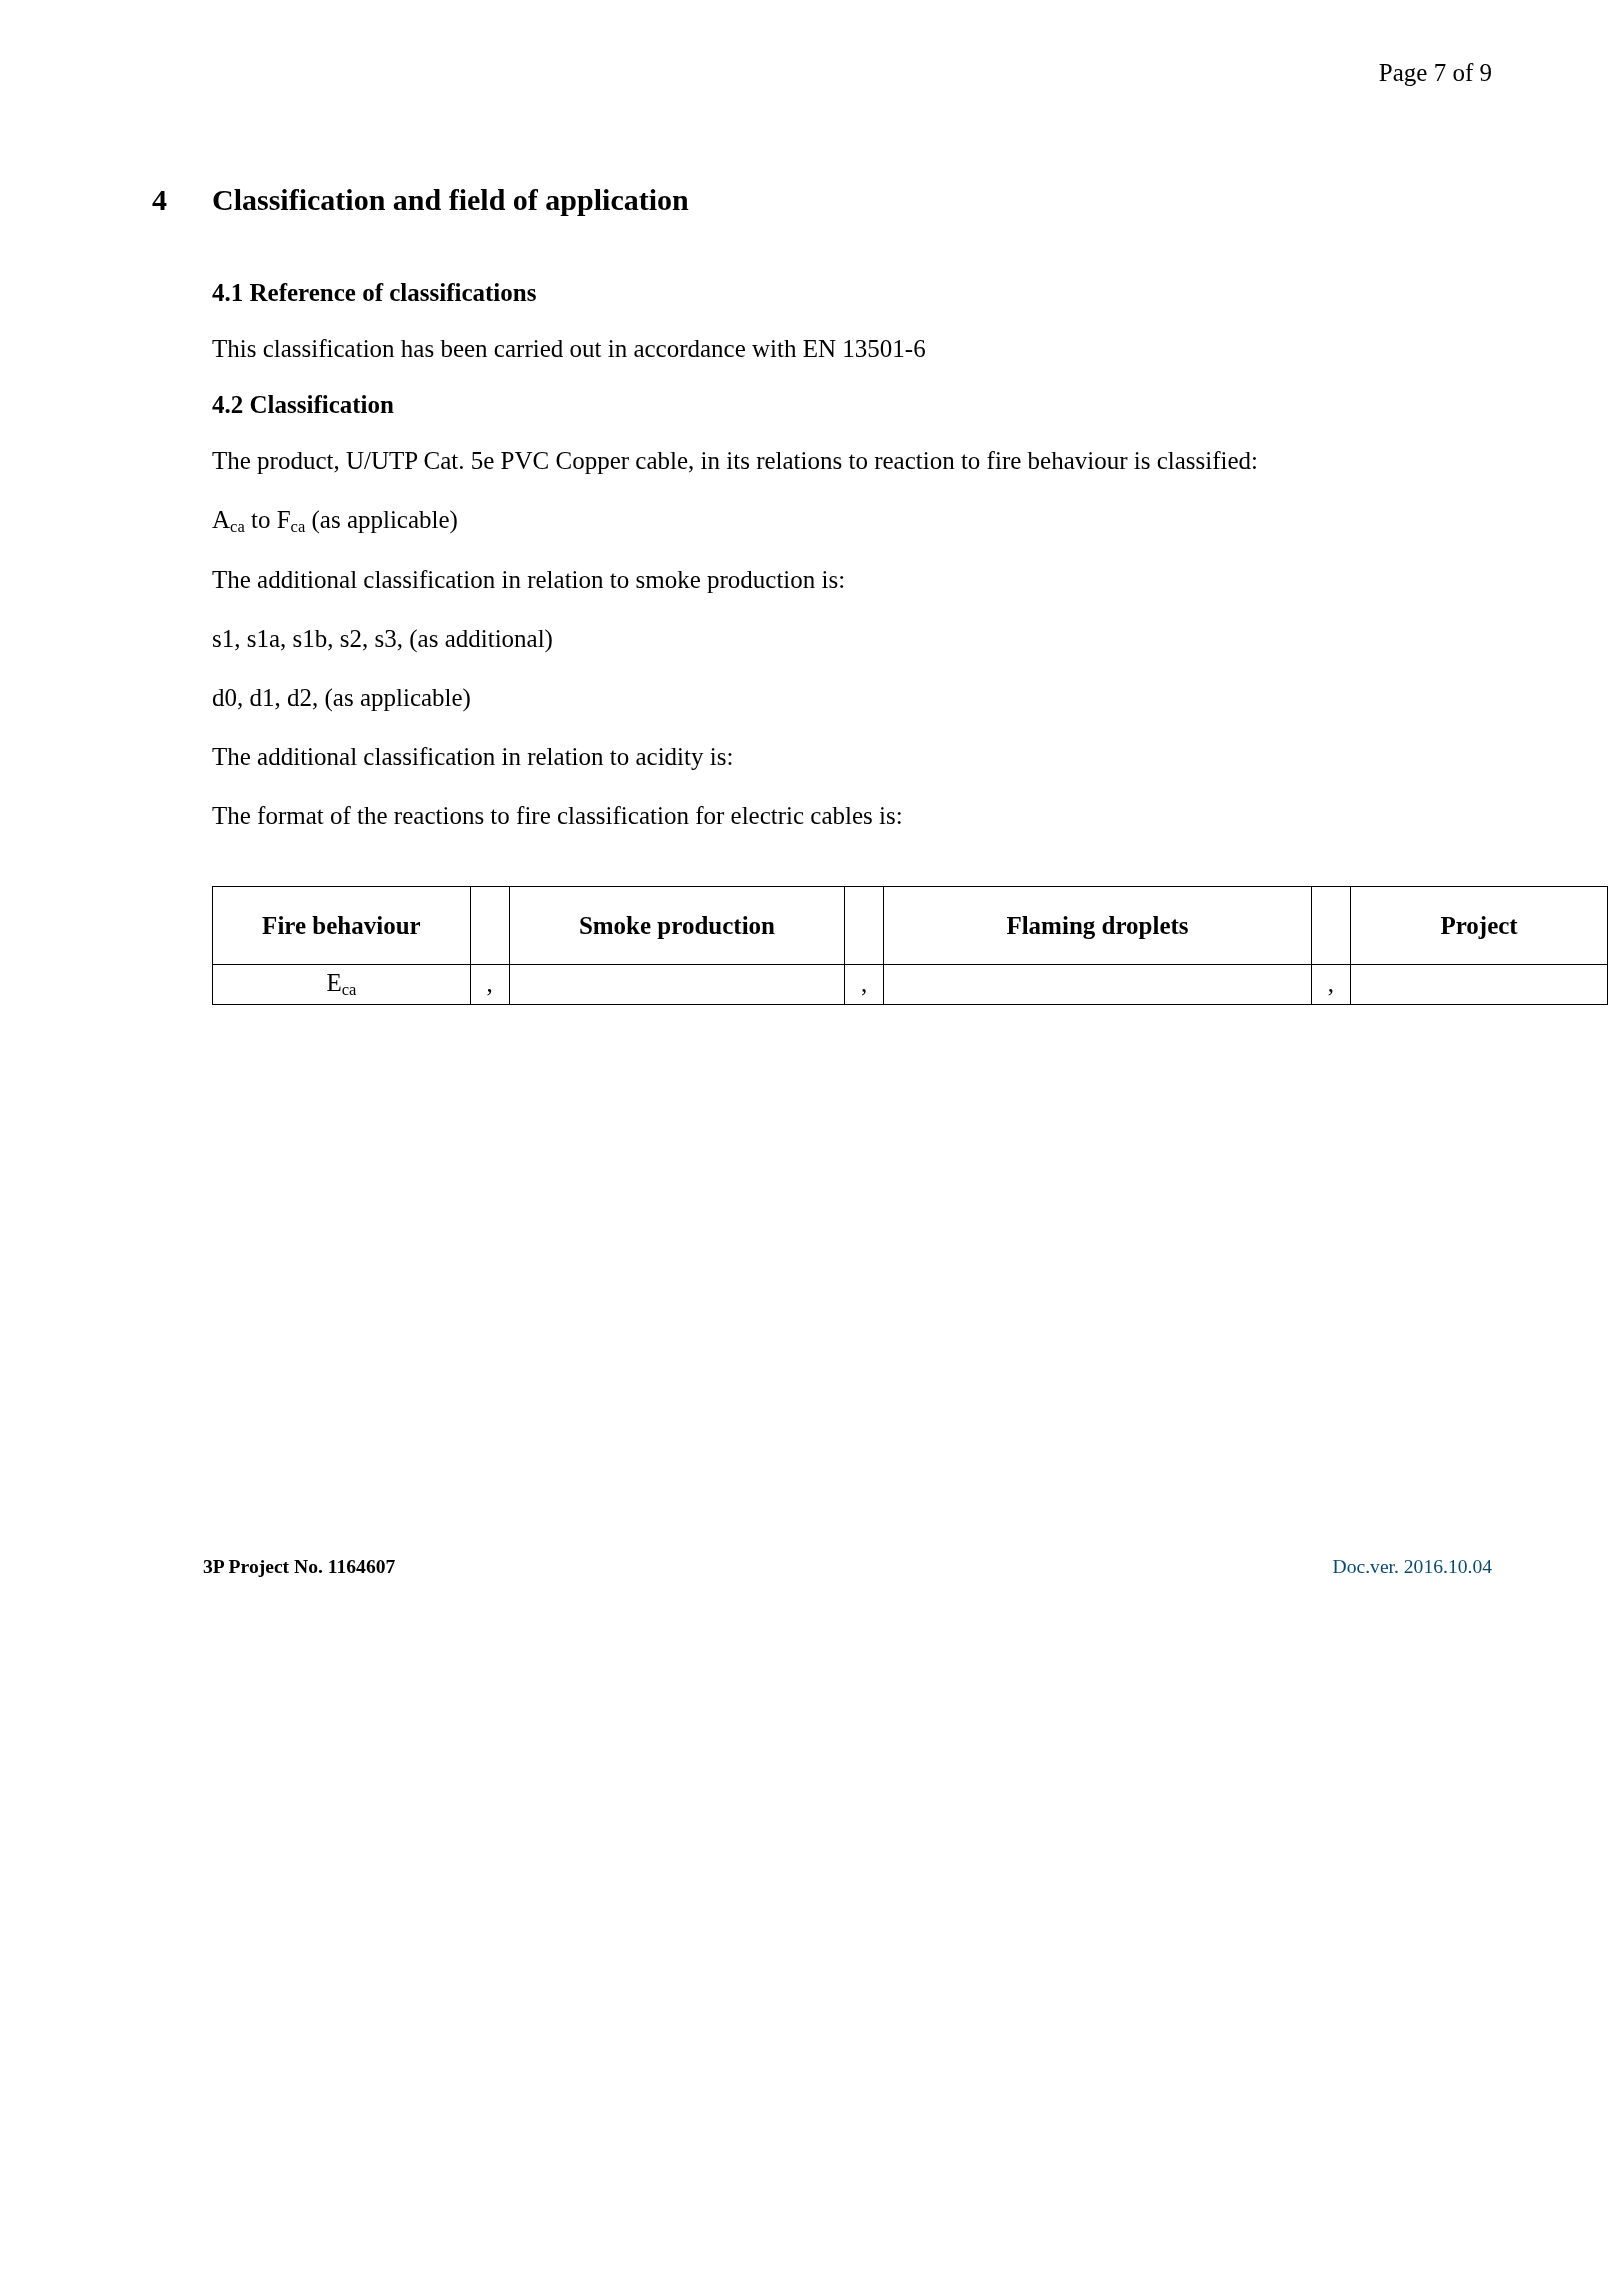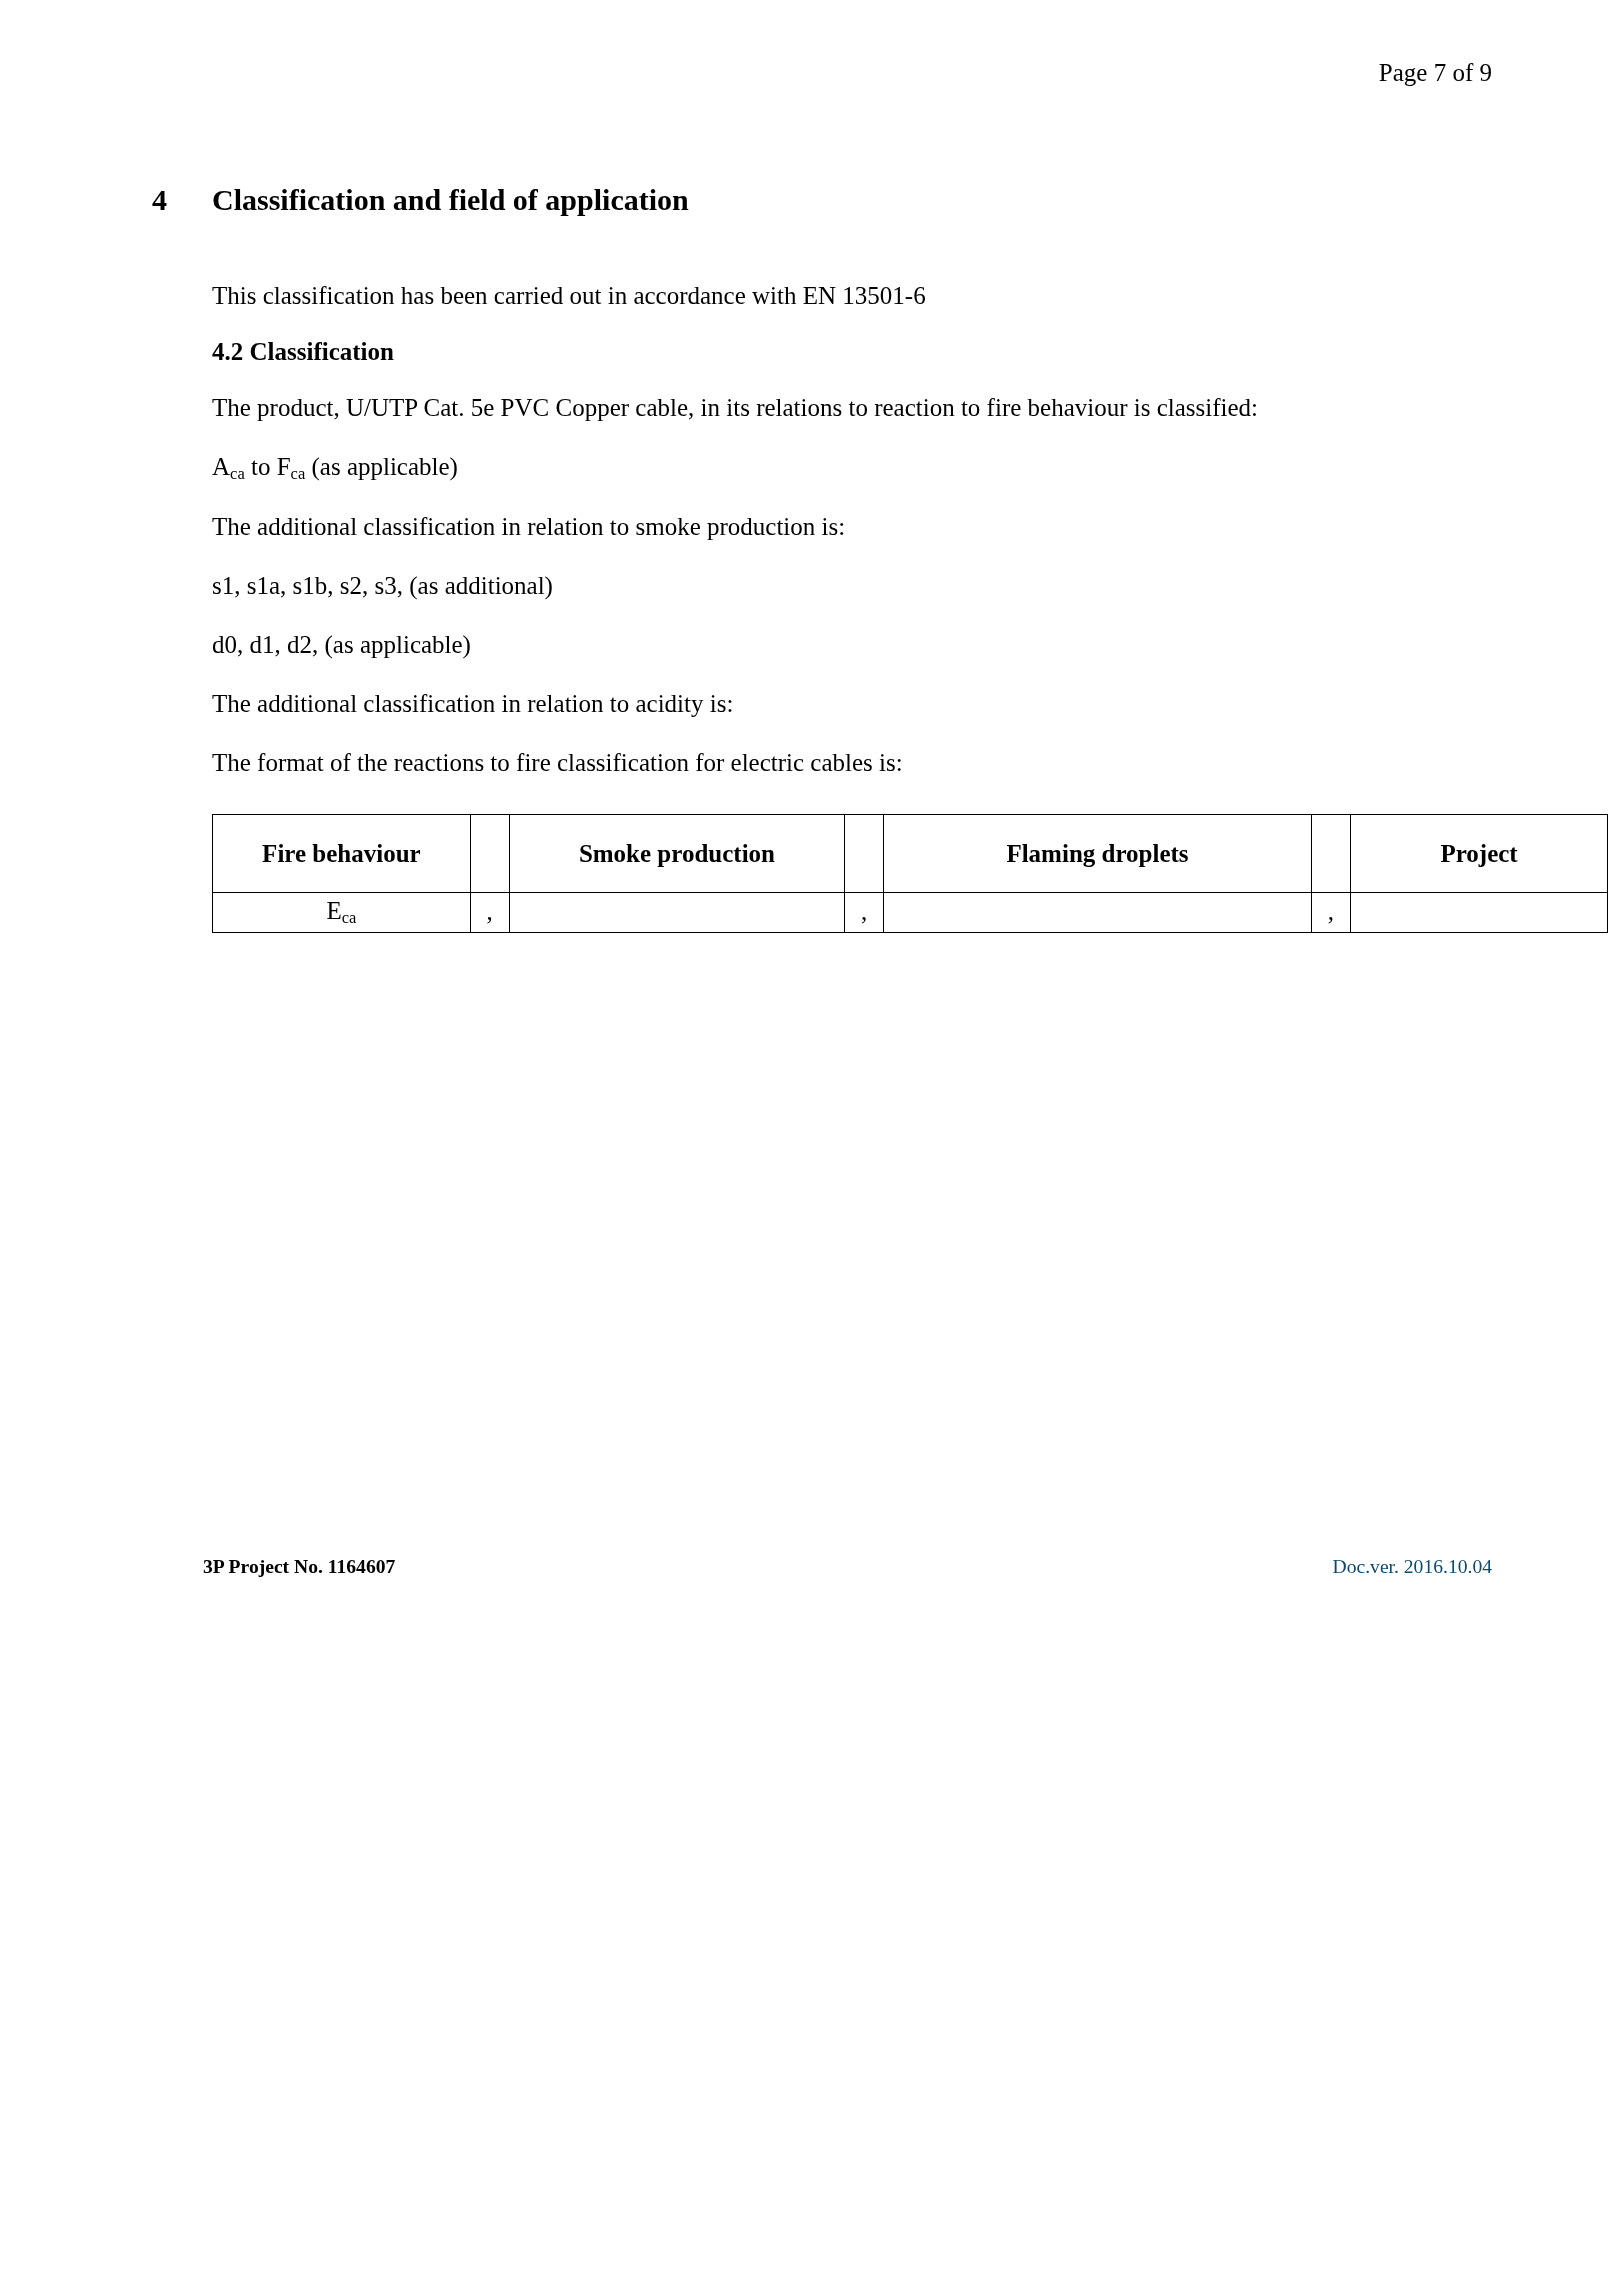--- a/index.html
+++ b/index.html
@@ -63,21 +63,21 @@
     font-size: 25px;
     line-height: 1.32;
     margin: 0 0 26px 0;
     padding: 0;
   }
   sub {
     font-size: 0.66em;
     vertical-align: -0.22em;
   }
   table.class-table {
-    margin-top: 35px;
+    margin-top: 54px;
     border-collapse: collapse;
     width: 1276px;
     table-layout: fixed;
   }
   table.class-table td, table.class-table th {
     border: 1.3px solid #000000;
     padding: 0;
     text-align: center;
     vertical-align: middle;
   }
@@ -132,20 +132,21 @@
 
   <div class="content">
 
     <h1 class="section-title">
       <span class="num">4</span>
       <span>Classification and field of application</span>
     </h1>
 
     <div class="body-block">
 
+      <h2 class="sub-title">4.1 Reference of classifications</h2>
 
       <p class="para">This classification has been carried out in accordance with EN 13501-6</p>
 
       <h2 class="sub-title">4.2 Classification</h2>
 
       <p class="para">The product, U/UTP Cat. 5e PVC Copper cable, in its relations to reaction to fire behaviour is classified:</p>
 
       <p class="para"><span>A</span><sub>ca</sub><span> to F</span><sub>ca</sub><span> (as applicable)</span></p>
 
       <p class="para">The additional classification in relation to smoke production is:</p>

